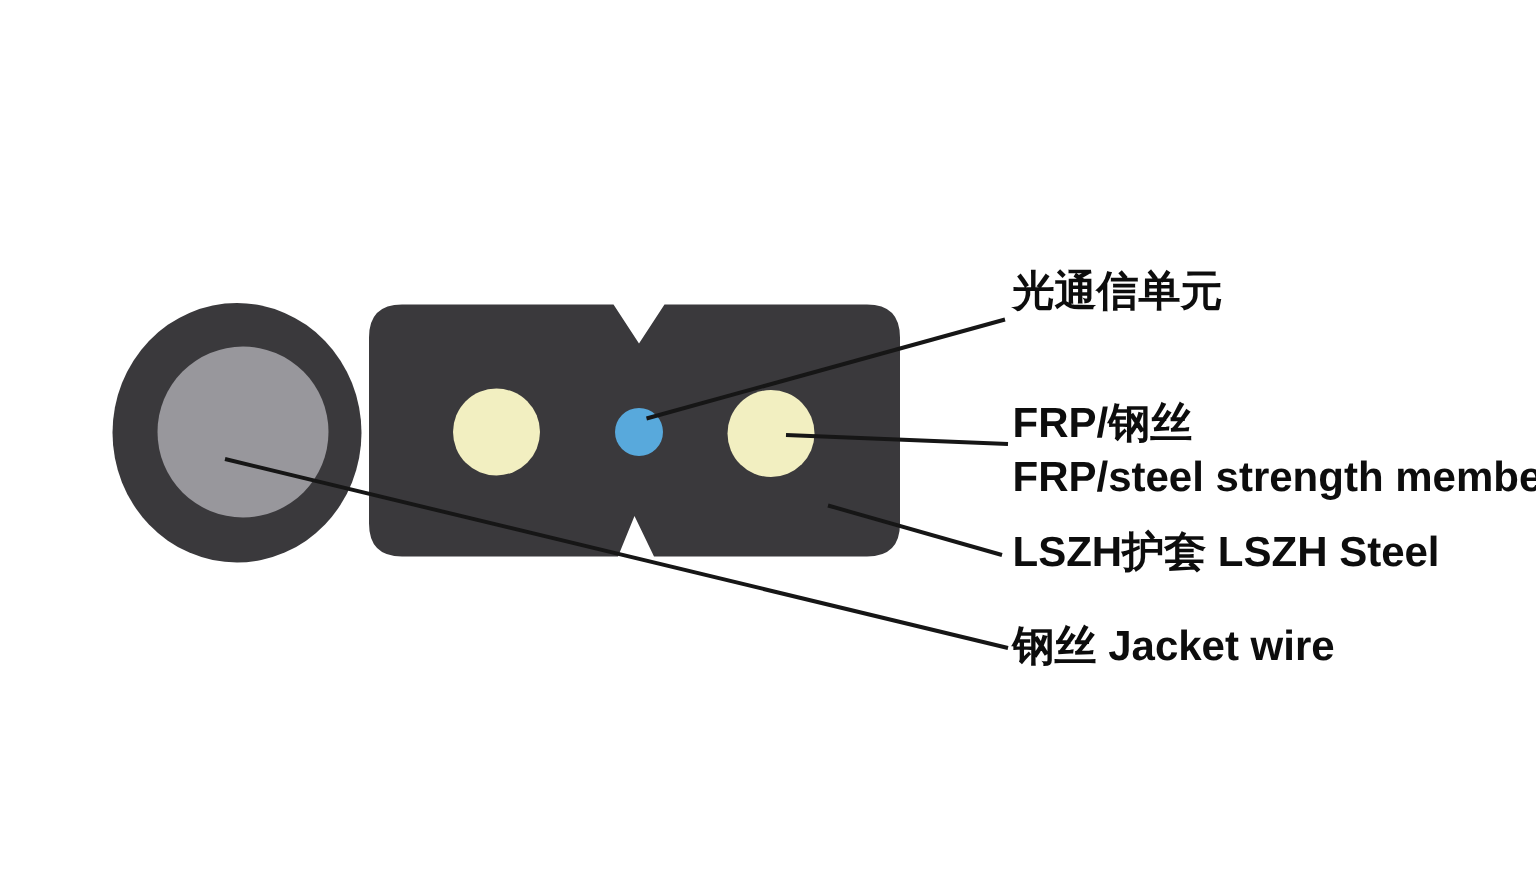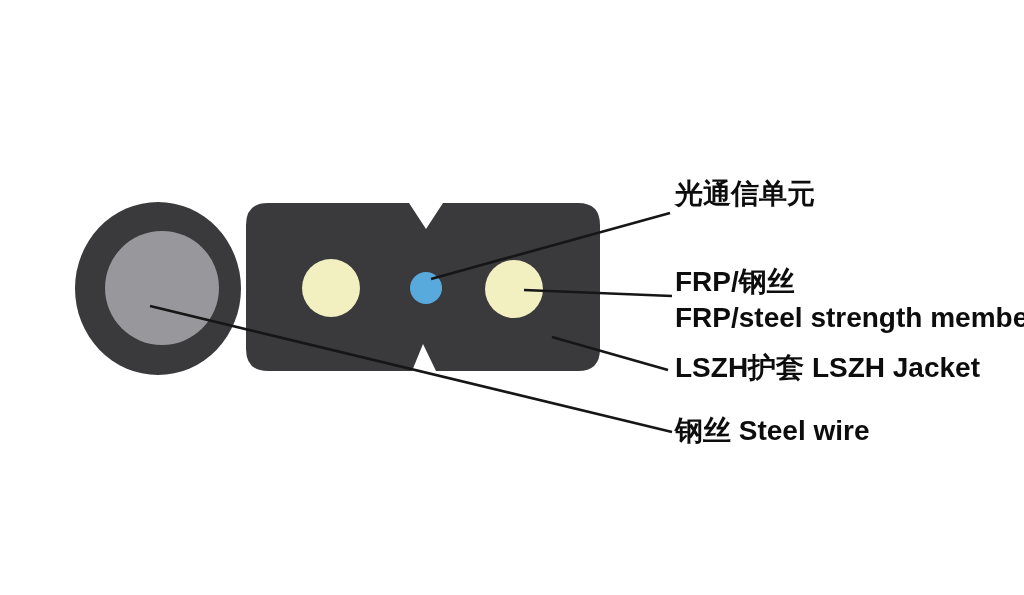--- a/index.html
+++ b/index.html
@@ -52,17 +52,17 @@
 
   <div class="label label-optical">
     <div>光通信单元</div>
   </div>
 
   <div class="label label-strength">
     <div>FRP/钢丝</div>
     <div>FRP/steel strength member</div>
   </div>
 
-  <div class="label label-jacket">LSZH护套 LSZH Jacket</div>
+  <div class="label label-jacket">LSZH护套 LSZH Steel</div>
 
-  <div class="label label-steel">钢丝 Steel wire</div>
+  <div class="label label-steel">钢丝 Jacket wire</div>
 
 </div>
 
 </body></html>

